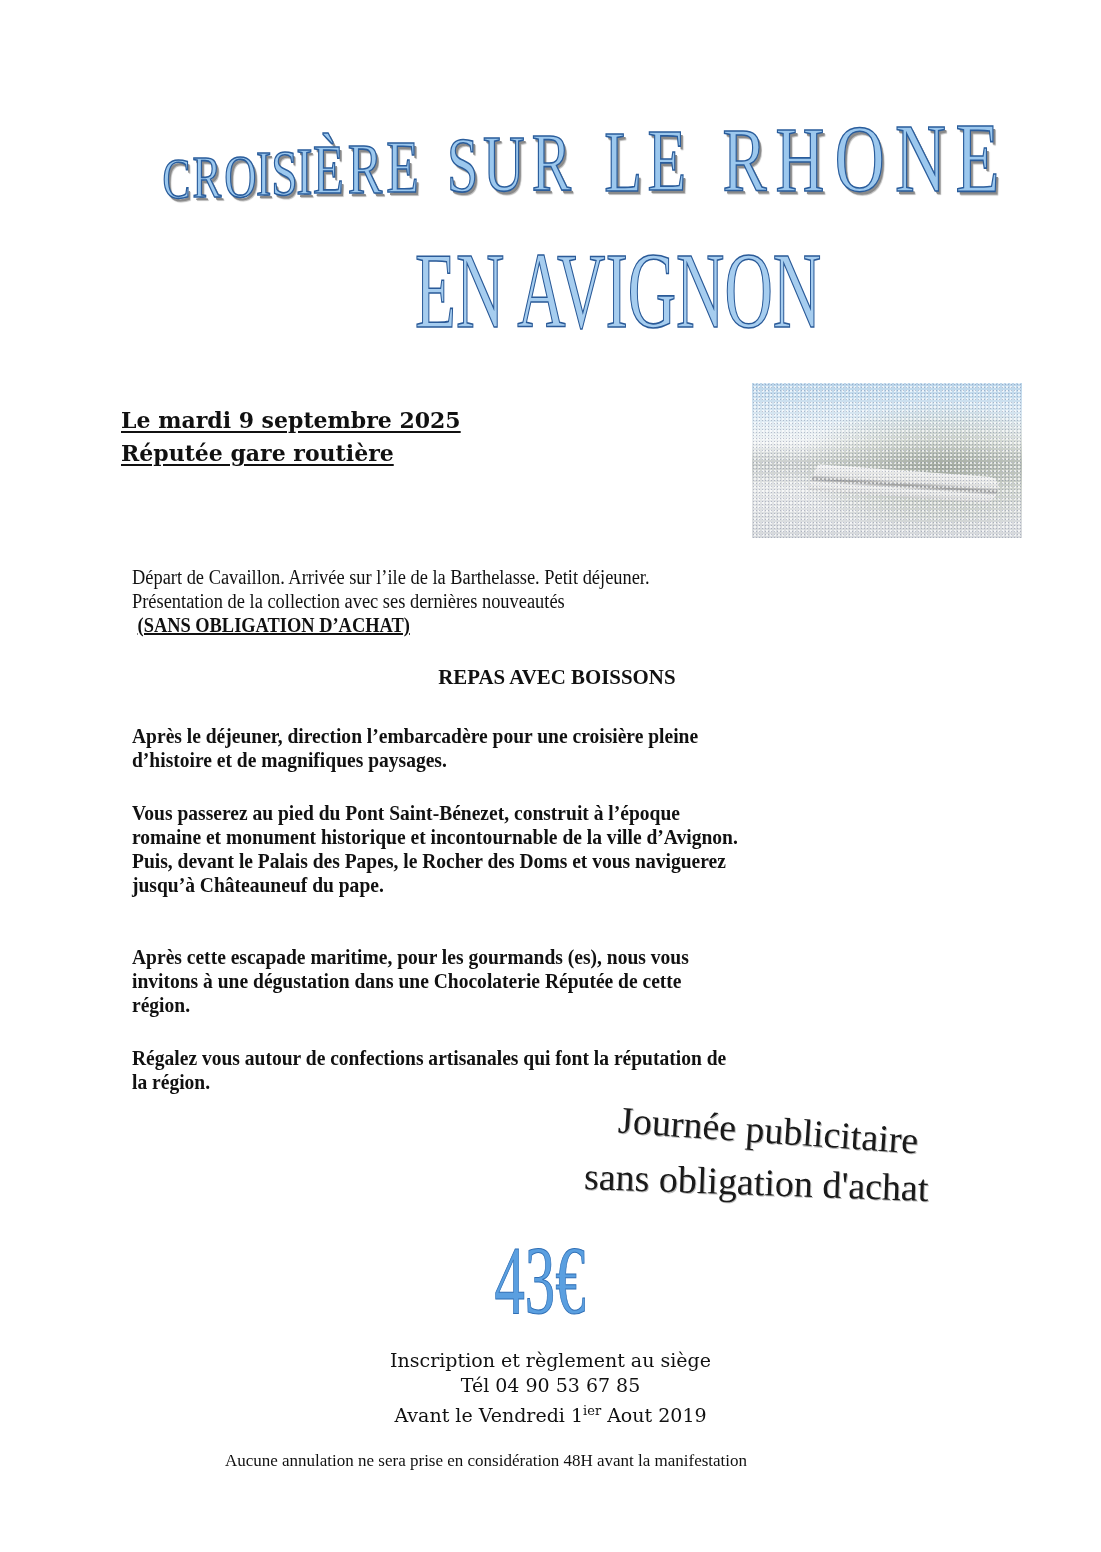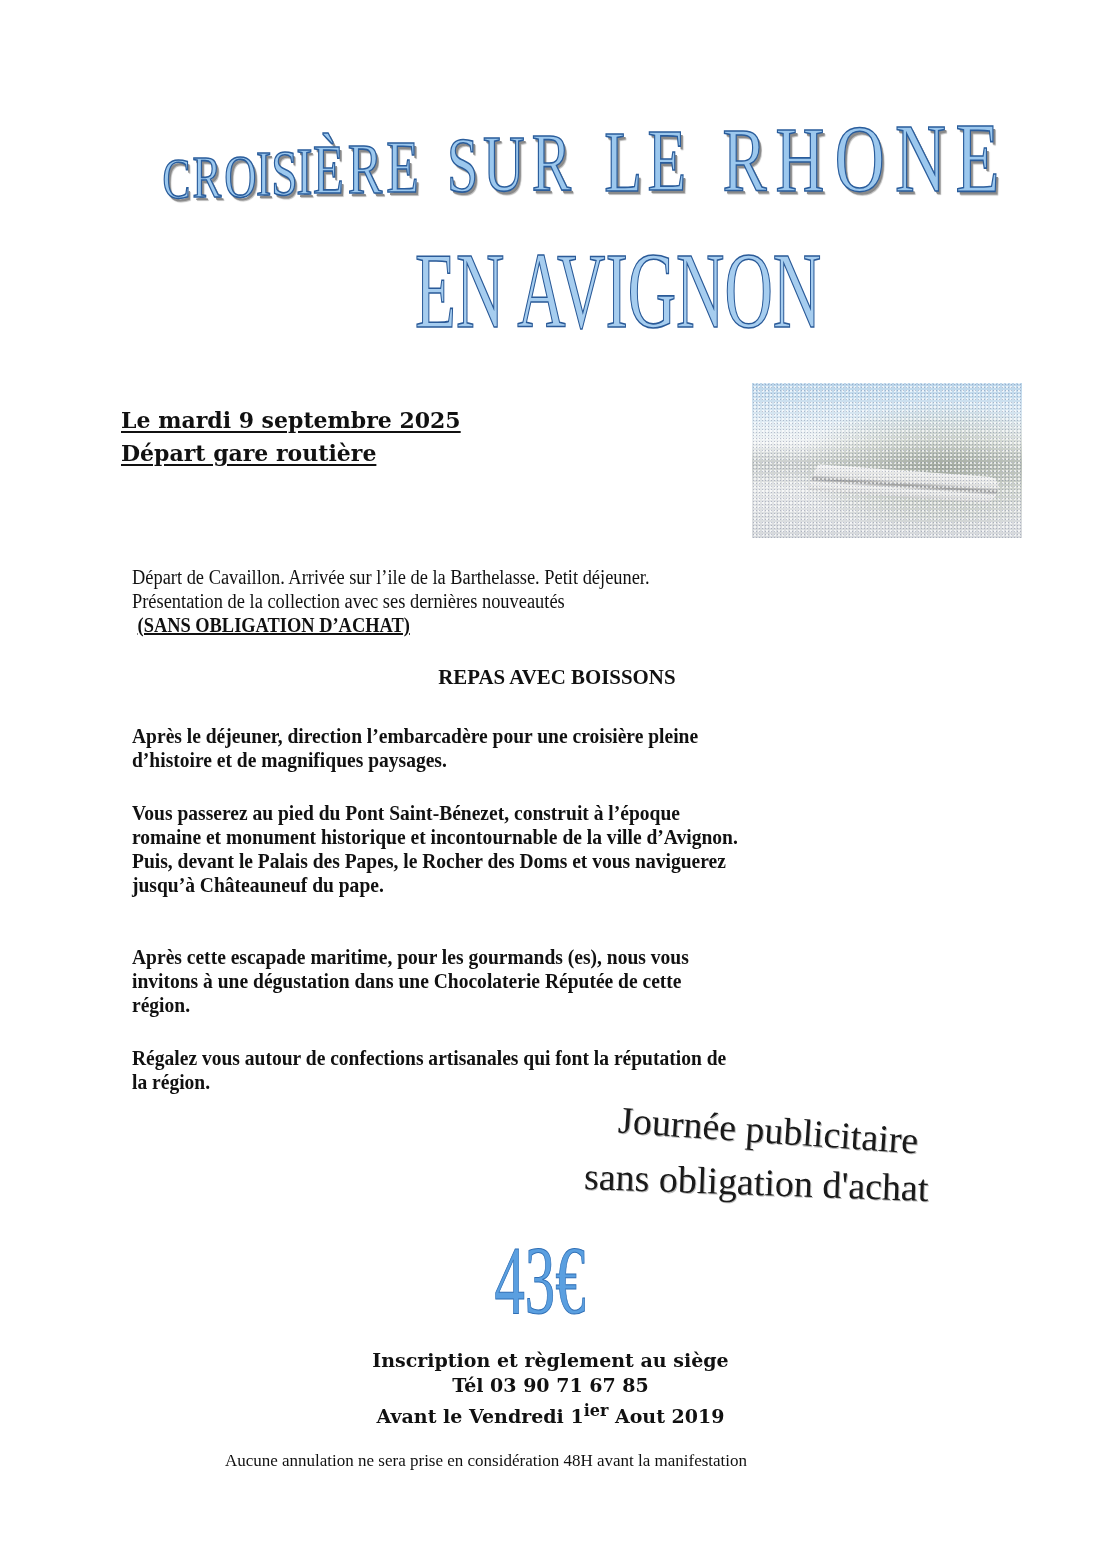--- a/index.html
+++ b/index.html
@@ -76,22 +76,22 @@
   .promo { left: 580px; top: 1108px; width: 480px; height: 115px; font-family: "Liberation Serif", serif; color: #1a1a1a; }
   .promo .w { position: absolute; display: inline-block; font-size: 38px; text-shadow: 1px 1px 0 #bbb; white-space: nowrap; }
 
   .price {
     left: 440px; top: 1228px; width: 200px; height: 105px; text-align: center;
     font-family: "Liberation Serif", serif; font-size: 98px; line-height: 105px;
     color: #5a9fe0; -webkit-text-stroke: 1px #2f6fb6;
     transform: scaleX(0.62); transform-origin: center;
   }
 
-  .contact { left: 0; width: 1101px; top: 1348px; text-align: center; font-family: "DejaVu Serif", serif; font-weight: bold; font-size: 19px; line-height: 25px; }
-  .contact sup { font-size: 16px; }
+  .contact { left: 0; width: 1101px; top: 1348px; text-align: center; font-family: "DejaVu Serif", serif; font-weight: normal; font-size: 19px; line-height: 25px; }
+  .contact sup { font-size: 13px; }
 
   .notice { left: 0; width: 972px; top: 1451px; text-align: center; font-family: "Liberation Serif", serif; font-size: 17px; }
 </style>
 </head>
 <body>
 
 <div class="abs title1" id="title1">
     <span class="letter" style="font-size: 58px; transform: scaleX(0.72) translateY(0px); margin-right: -9px;">C</span>
     <span class="letter" style="font-size: 60px; transform: scaleX(0.72) translateY(-0.596169px); margin-right: -9px;">R</span>
     <span class="letter" style="font-size: 62px; transform: scaleX(0.72) translateY(-1.17902px); margin-right: -9px;">O</span>
@@ -112,21 +112,21 @@
     <span class="letter" style="font-size: 92px; transform: scaleX(0.72) translateY(-2.25328px); margin-right: -9px;">R</span>
     <span class="letter" style="font-size: 94px; transform: scaleX(0.72) translateY(-1.73553px); margin-right: -9px;">H</span>
     <span class="letter" style="font-size: 96px; transform: scaleX(0.72) translateY(-1.17902px); margin-right: -9px;">O</span>
     <span class="letter" style="font-size: 98px; transform: scaleX(0.72) translateY(-0.596169px); margin-right: -9px;">N</span>
     <span class="letter" style="font-size: 100px; transform: scaleX(0.72) translateY(-4.89859e-16px); margin-right: -9px;">E</span>
   </div>
 <div class="abs title2">EN AVIGNON</div>
 
 <div class="abs info">
   <div>Le mardi 9 septembre 2025</div>
-  <div>Départ gare routière</div>
+  <div>Réputée gare routière</div>
 </div>
 
 <div class="abs photo">
   <div class="abs boat"></div>
   <div class="abs noise"></div>
 </div>
 
 <div class="abs intro">
   <div>Départ de Cavaillon. Arrivée sur l’ile de la Barthelasse. Petit déjeuner.</div>
   <div>Présentation de la collection avec ses dernières nouveautés</div>
@@ -157,17 +157,17 @@
 
 <div class="abs promo">
   <span class="w" style="left:38px; top:0px; transform: rotate(4deg);">Journée publicitaire</span>
   <span class="w" style="left:4px; top:52px; transform: rotate(2deg);">sans obligation d'achat</span>
 </div>
 
 <div class="abs price">43€</div>
 
 <div class="abs contact">
   <div>Inscription et règlement au siège</div>
-  <div>Tél 03 90 71 67 85</div>
+  <div>Tél 04 90 53 67 85</div>
   <div><span>Avant le Vendredi 1</span><sup>ier</sup><span> Aout 2019</span></div>
 </div>
 
 <div class="abs notice">Aucune annulation ne sera prise en considération 48H avant la manifestation</div>
 
 </body></html>

